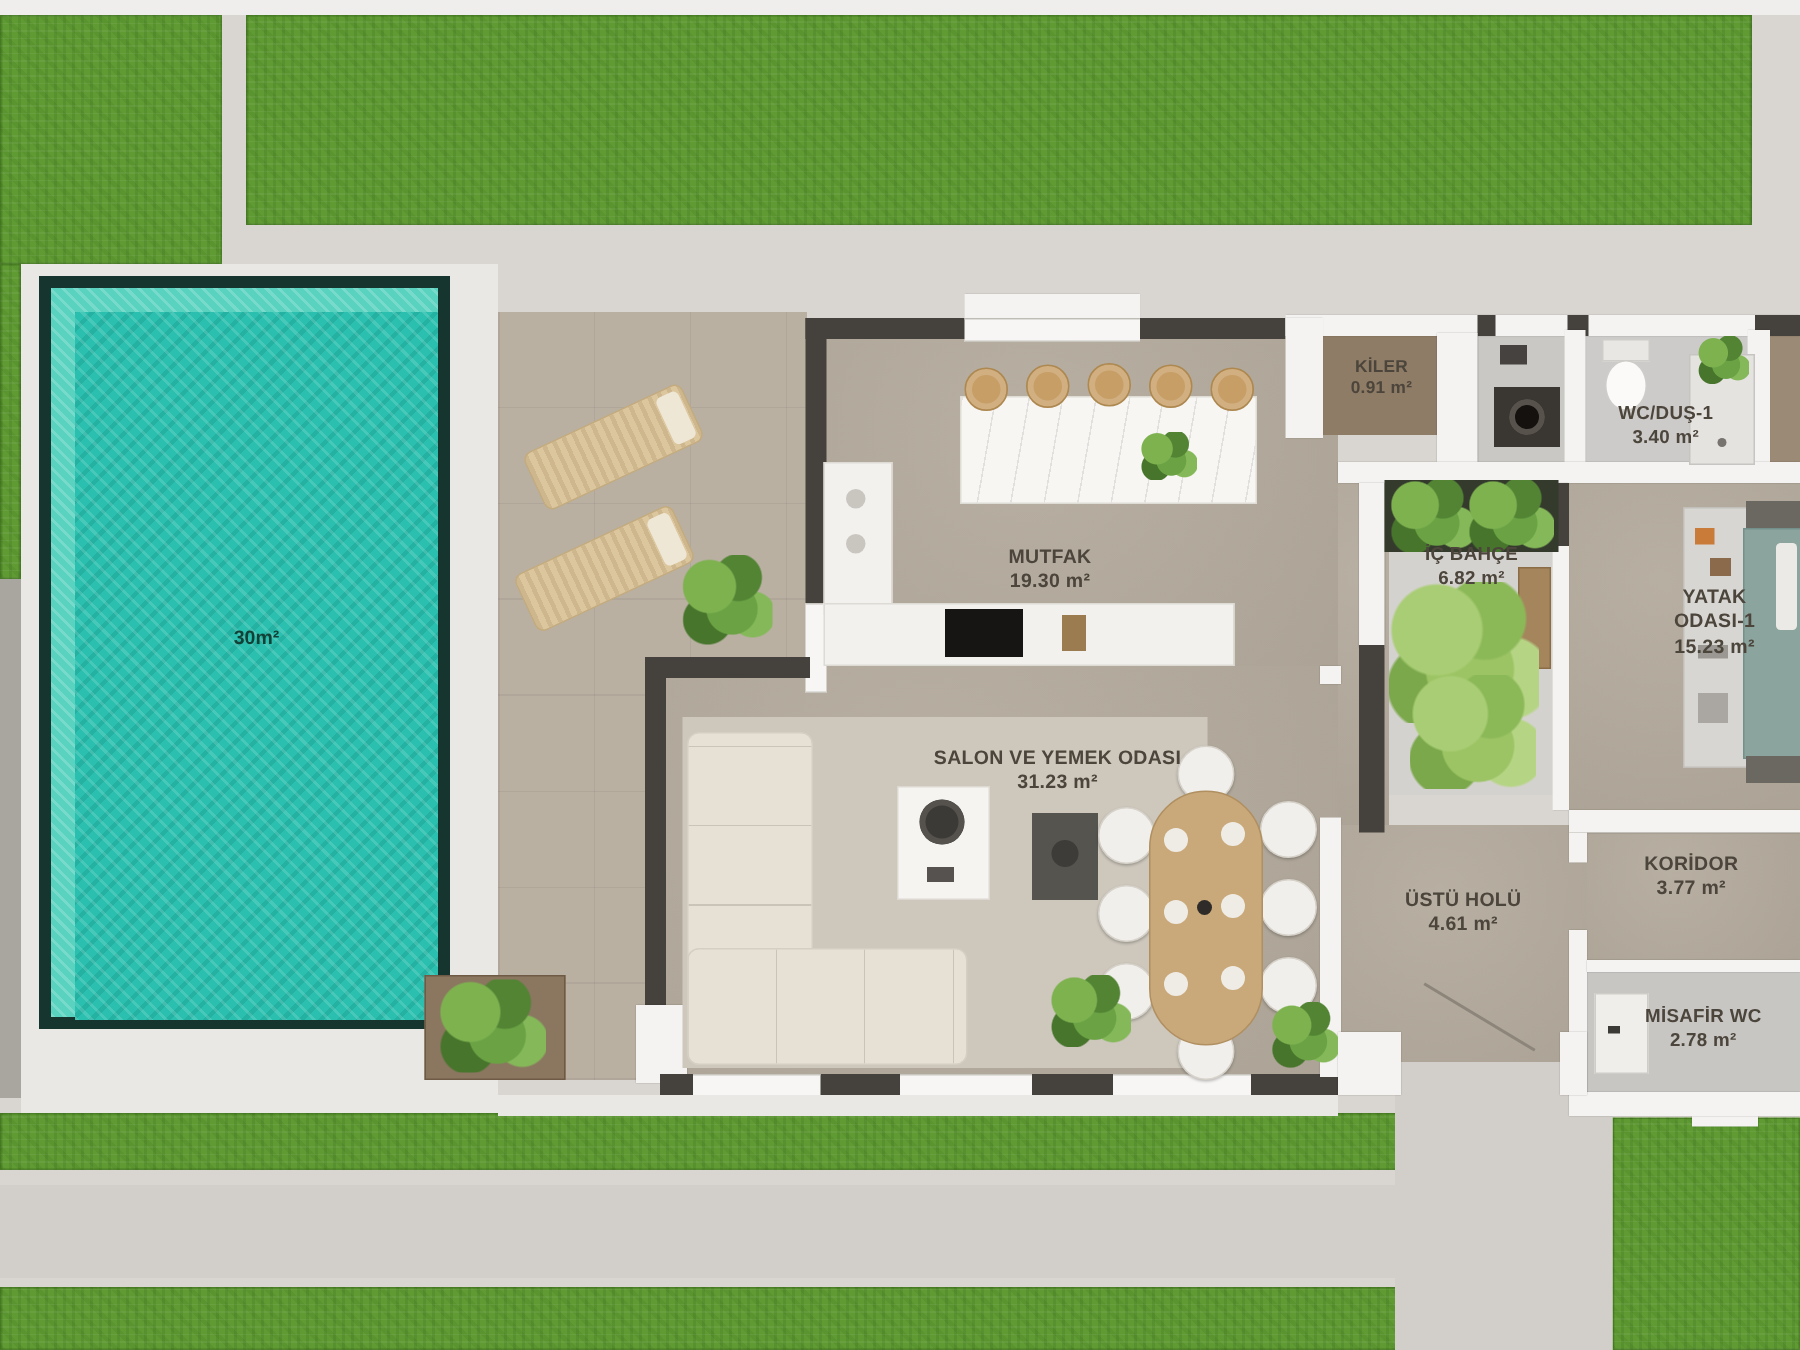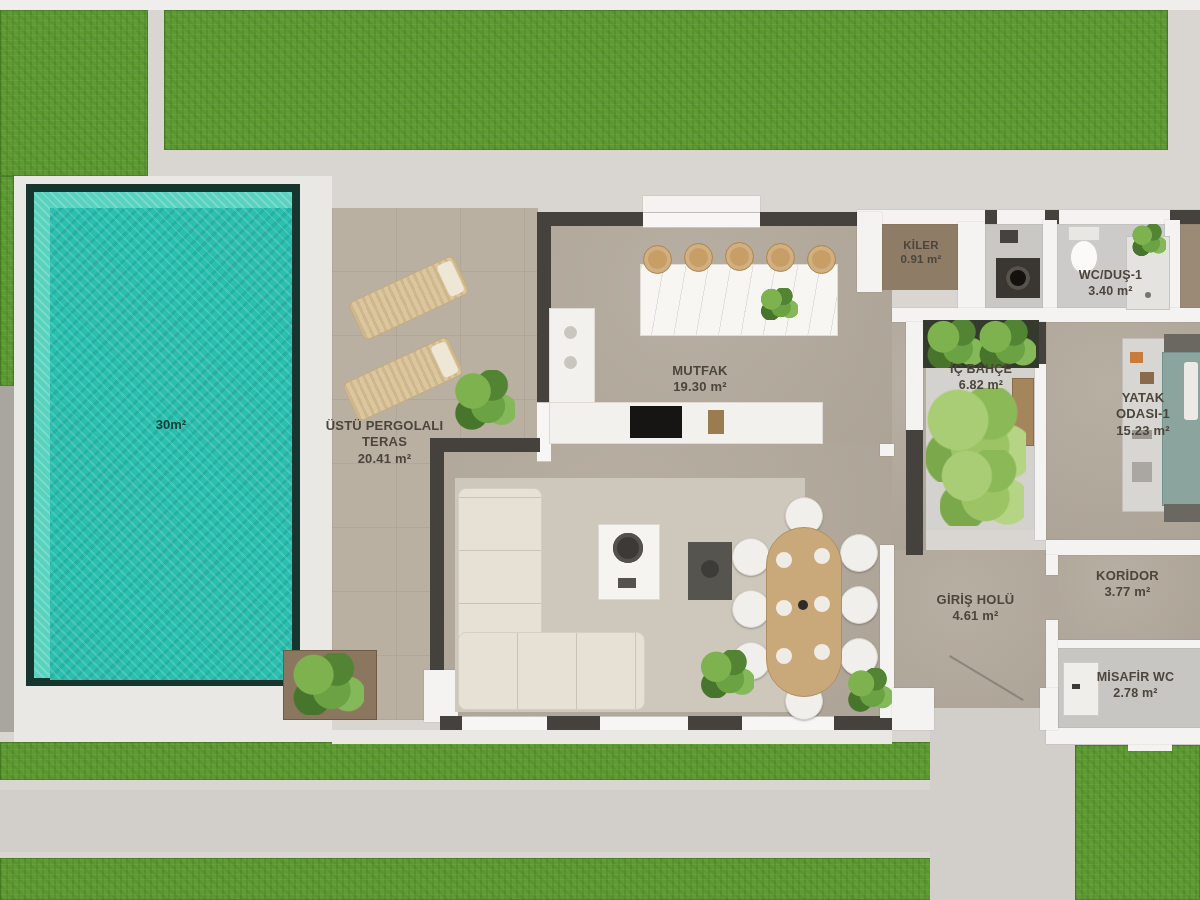--- a/index.html
+++ b/index.html
@@ -217,46 +217,46 @@
   <div class="abs" style="left:1132px;top:462px;width:20px;height:20px;background:#aaa7a2;"></div>
   <div class="abs" style="left:1164px;top:334px;width:36px;height:18px;background:#6b6862;"></div>
   <div class="abs" style="left:1162px;top:352px;width:38px;height:152px;background:#8ba49e;border:1px solid #74908a;"></div>
   <div class="abs" style="left:1184px;top:362px;width:14px;height:58px;background:#eceae6;border-radius:3px;"></div>
   <div class="abs" style="left:1164px;top:504px;width:36px;height:18px;background:#6b6862;"></div>
 
   <div class="abs" style="left:950px;top:655px;width:86px;height:2px;background:#8d857a;transform:rotate(31deg);transform-origin:left top;"></div>
   <div class="abs" style="left:1063px;top:662px;width:34px;height:52px;background:#efeeea;border:1px solid #cfcdc8;"></div>
   <div class="abs" style="left:1072px;top:684px;width:8px;height:5px;background:#3c3a36;"></div>
 
-  <div class="abs lbl" style="left:322px;top:418px;width:125px;">
-    <span>ÜSTÜ PERGOLALI TERAS</span>
-    <span class="area">20.41 m²</span>
-  </div>
   <div class="abs lbl" style="left:635px;top:352px;width:130px;margin-top:11px;">
     <span>MUTFAK</span>
     <span class="area">19.30 m²</span>
   </div>
+  <div class="abs lbl" style="left:590px;top:497px;width:230px;">
+    <span>SALON VE YEMEK ODASI</span>
+    <span class="area">31.23 m²</span>
+  </div>
   <div class="abs lbl sm" style="left:882px;top:238px;width:78px;">
     <span>KİLER</span>
     <span class="area">0.91 m²</span>
   </div>
   <div class="abs lbl md" style="left:1058px;top:268px;width:105px;">
     <span>WC/DUŞ-1</span>
     <span class="area">3.40 m²</span>
   </div>
   <div class="abs lbl md" style="left:925px;top:362px;width:112px;">
     <span>İÇ BAHÇE</span>
     <span class="area">6.82 m²</span>
   </div>
   <div class="abs lbl" style="left:1104px;top:390px;width:78px;">
     <span>YATAK ODASI-1</span>
     <span class="area">15.23 m²</span>
   </div>
   <div class="abs lbl" style="left:893px;top:592px;width:165px;">
-    <span>GİRİŞ HOLÜ</span>
+    <span>ÜSTÜ HOLÜ</span>
     <span class="area">4.61 m²</span>
   </div>
   <div class="abs lbl" style="left:1065px;top:568px;width:125px;">
     <span>KORİDOR</span>
     <span class="area">3.77 m²</span>
   </div>
   <div class="abs lbl md" style="left:1078px;top:670px;width:115px;">
     <span>MİSAFİR WC</span>
     <span class="area">2.78 m²</span>
   </div>

